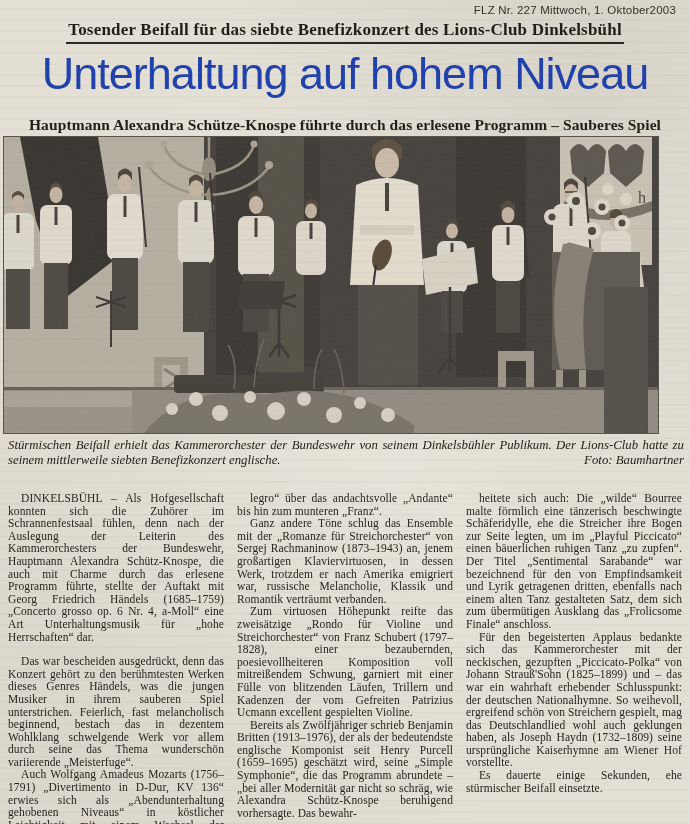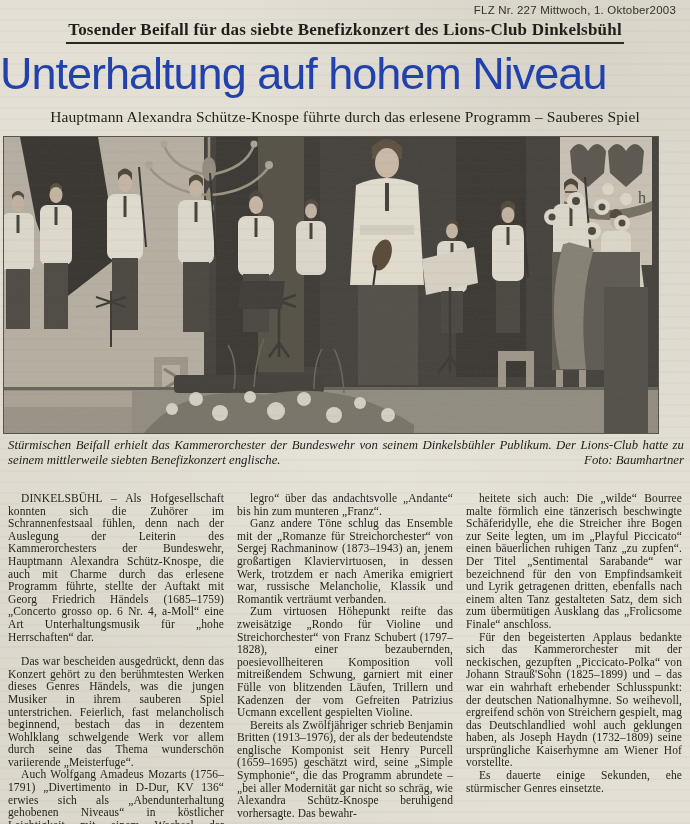--- a/index.html
+++ b/index.html
@@ -27,27 +27,27 @@
     position:absolute;top:4px;right:14px;
     font-family:"Liberation Sans", sans-serif;
     font-size:11.5px;color:#33312c;letter-spacing:.2px;
   }
   .kicker-row{position:absolute;top:20px;left:0;width:100%;text-align:center;}
   .kicker{
     display:inline-block;font-weight:bold;font-size:17px;letter-spacing:.2px;
     border-bottom:2px solid #2a2822;padding:0 2px 2px 2px;color:#201e19;
   }
   .headline{
-    position:absolute;top:48px;left:0;width:100%;text-align:left;margin:0;
+    position:absolute;top:48px;left:0;width:100%;text-align:center;margin:0;
     font-family:"Liberation Sans", sans-serif;font-weight:normal;
     font-size:45px;letter-spacing:-1px;color:#2141ad;
   }
   .subheadline{
-    position:absolute;top:108px;left:0;width:100%;text-align:center;margin:0;
-    font-size:15.5px;font-weight:normal;color:#211f1a;letter-spacing:.1px;
+    position:absolute;top:116px;left:0;width:100%;text-align:center;margin:0;
+    font-size:15.5px;font-weight:bold;color:#211f1a;letter-spacing:.1px;
   }
   figure{margin:0;}
   .photo{
     position:absolute;top:137px;left:4px;width:654px;height:296px;
     background:#45423d;outline:1px solid #57544d;
   }
   .caption{
     position:absolute;top:438px;left:8px;width:676px;
     font-style:italic;font-size:12.8px;line-height:14.6px;
     text-align:justify;color:#23211c;
@@ -295,17 +295,17 @@
     </div>
     <div class="col">
       <p>legro“ über das andachtsvolle „Andante“ bis hin zum munteren „Franz“.</p>
       <p>Ganz andere Töne schlug das Ensemble mit der „Romanze für Streichorchester“ von Sergej Rachmaninow (1873–1943) an, jenem großartigen Klaviervirtuosen, in dessen Werk, trotzdem er nach Amerika emigriert war, russische Melancholie, Klassik und Romantik verträumt verbanden.</p>
       <p>Zum virtuosen Höhepunkt reifte das zweisätzige „Rondo für Violine und Streichorchester“ von Franz Schubert (1797–1828), einer bezaubernden, poesievollheiteren Komposition voll mitreißendem Schwung, garniert mit einer Fülle von blitzenden Läufen, Trillern und Kadenzen der vom Gefreiten Patrizius Ucmann excellent gespielten Violine.</p>
       <p>Bereits als Zwölfjähriger schrieb Benjamin Britten (1913–1976), der als der bedeutendste englische Komponist seit Henry Purcell (1659–1695) geschätzt wird, seine „Simple Symphonie“, die das Programm abrundete – „bei aller Modernität gar nicht so schräg, wie Alexandra Schütz-Knospe beruhigend vorhersagte. Das bewahr-</p>
     </div>
     <div class="col">
       <p>heitete sich auch: Die „wilde“ Bourree malte förmlich eine tänzerisch beschwingte Schäferidylle, ehe die Streicher ihre Bogen zur Seite legten, um im „Playful Piccicato“ einen bäuerlichen ruhigen Tanz „zu zupfen“. Der Titel „Sentimental Sarabande“ war bezeichnend für den von Empfindsamkeit und Lyrik getragenen dritten, ebenfalls nach einem alten Tanz gestalteten Satz, dem sich zum übermütigen Ausklang das „Frolicsome Finale“ anschloss.</p>
       <p>Für den begeisterten Applaus bedankte sich das Kammerorchester mit der neckischen, gezupften „Piccicato-Polka“ von Johann Strauß'Sohn (1825–1899) und – das war ein wahrhaft erhebender Schlusspunkt: der deutschen Nationalhymne. So weihevoll, ergreifend schön von Streichern gespielt, mag das Deutschlandlied wohl auch geklungen haben, als Joseph Haydn (1732–1809) seine ursprüngliche Kaiserhymne am Wiener Hof vorstellte.</p>
-      <p>Es dauerte einige Sekunden, ehe stürmischer Genres einsetzte.</p>
+      <p>Es dauerte einige Sekunden, ehe stürmischer Beifall einsetzte.</p>
     </div>
   </div>
 
 </div>
 
 </body></html>

